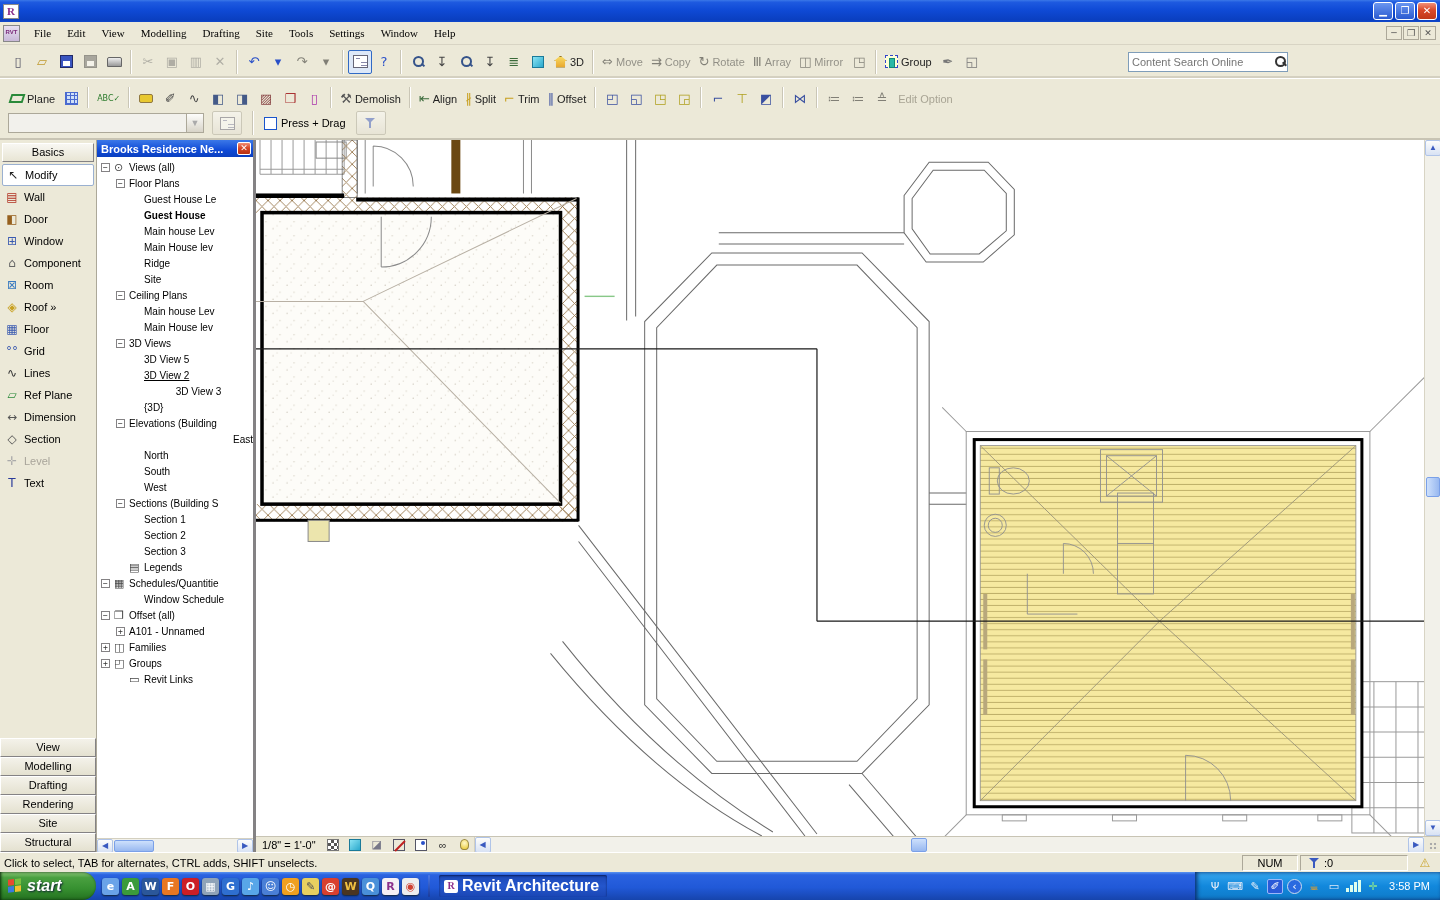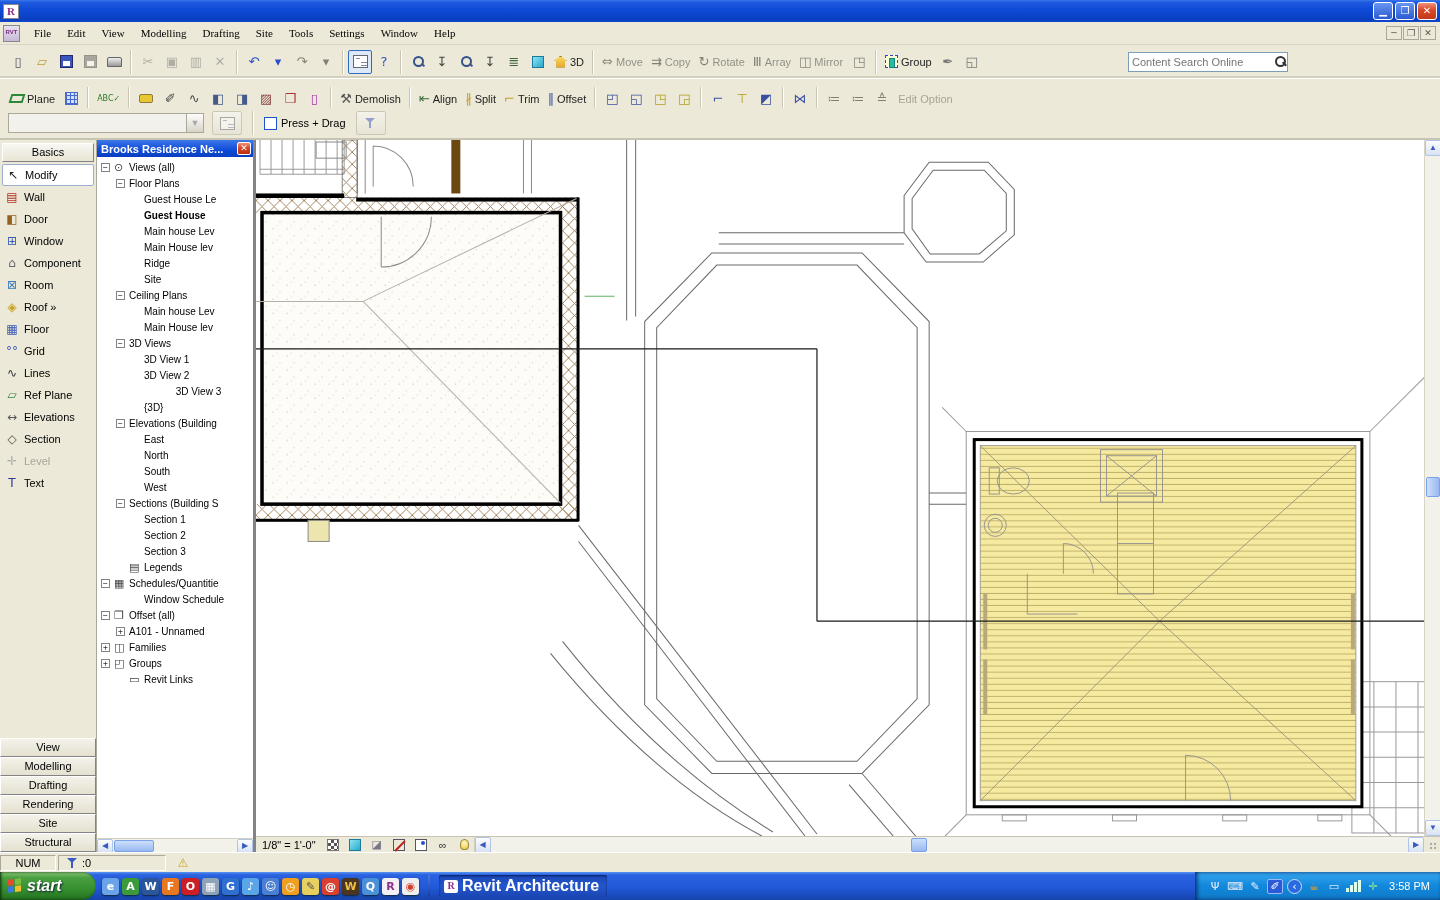--- a/index.html
+++ b/index.html
@@ -513,21 +513,21 @@
           <div class="sb-item">
             <span class="sbi" style="color: rgb(51, 51, 51);">∿</span>
             <span>Lines</span>
           </div>
           <div class="sb-item">
             <span class="sbi" style="color: rgb(42, 138, 58);">▱</span>
             <span>Ref Plane</span>
           </div>
           <div class="sb-item">
             <span class="sbi" style="color: rgb(85, 85, 85);">↔</span>
-            <span>Elevations</span>
+            <span>Dimension</span>
           </div>
           <div class="sb-item">
             <span class="sbi" style="color: rgb(85, 85, 85);">◇</span>
             <span>Section</span>
           </div>
           <div class="sb-item disabled">
             <span class="sbi" style="color: rgb(170, 170, 170);">✛</span>
             <span>Level</span>
           </div>
           <div class="sb-item">
@@ -596,39 +596,39 @@
           <div class="tree-row" style="padding-left: 34px;">
             <span class="espace"></span>
             <span class="tlabel">Main House lev</span>
           </div>
           <div class="tree-row" style="padding-left: 19px;">
             <span class="ebox">−</span>
             <span class="tlabel">3D Views</span>
           </div>
           <div class="tree-row" style="padding-left: 34px;">
             <span class="espace"></span>
-            <span class="tlabel">3D View 1</span>
-          </div>
-          <div class="tree-row" style="padding-left: 34px;">
+            <span class="tlabel">3D View 5</span>
+          </div>
+          <div class="tree-row" style="padding-left: 34px; text-decoration: underline;">
             <span class="espace"></span>
             <span class="tlabel">3D View 2</span>
           </div>
           <div class="tree-row" style="padding-left: 34px; justify-content: center;">
             <span class="espace"></span>
             <span class="tlabel">3D View 3</span>
           </div>
           <div class="tree-row" style="padding-left: 34px;">
             <span class="espace"></span>
             <span class="tlabel">{3D}</span>
           </div>
           <div class="tree-row" style="padding-left: 19px;">
             <span class="ebox">−</span>
             <span class="tlabel">Elevations (Building</span>
           </div>
-          <div class="tree-row" style="padding-left: 34px;">
+          <div class="tree-row" style="padding-left: 34px; justify-content: flex-end;">
             <span class="espace"></span>
             <span class="tlabel">East</span>
           </div>
           <div class="tree-row" style="padding-left: 34px;">
             <span class="espace"></span>
             <span class="tlabel">North</span>
           </div>
           <div class="tree-row" style="padding-left: 34px;">
             <span class="espace"></span>
             <span class="tlabel">South</span>
@@ -839,20 +839,21 @@
           <div class="sbtn left">◀</div>
           <div class="hthumb"></div>
           <div class="sbtn right">▶</div>
         </div>
         <div class="grip"></div>
       </div>
     </div>
   </div>
 
   <div class="statusbar">
+    <span class="sb-msg">Click to select, TAB for alternates, CTRL adds, SHIFT unselects.</span>
     <div class="sb-pane num">
       <span>NUM</span>
     </div>
     <div class="sb-pane filter">
       <span class="ic-funnel mi"></span>
       <span>:0</span>
     </div>
     <div class="sb-warn">⚠</div>
   </div>
 

